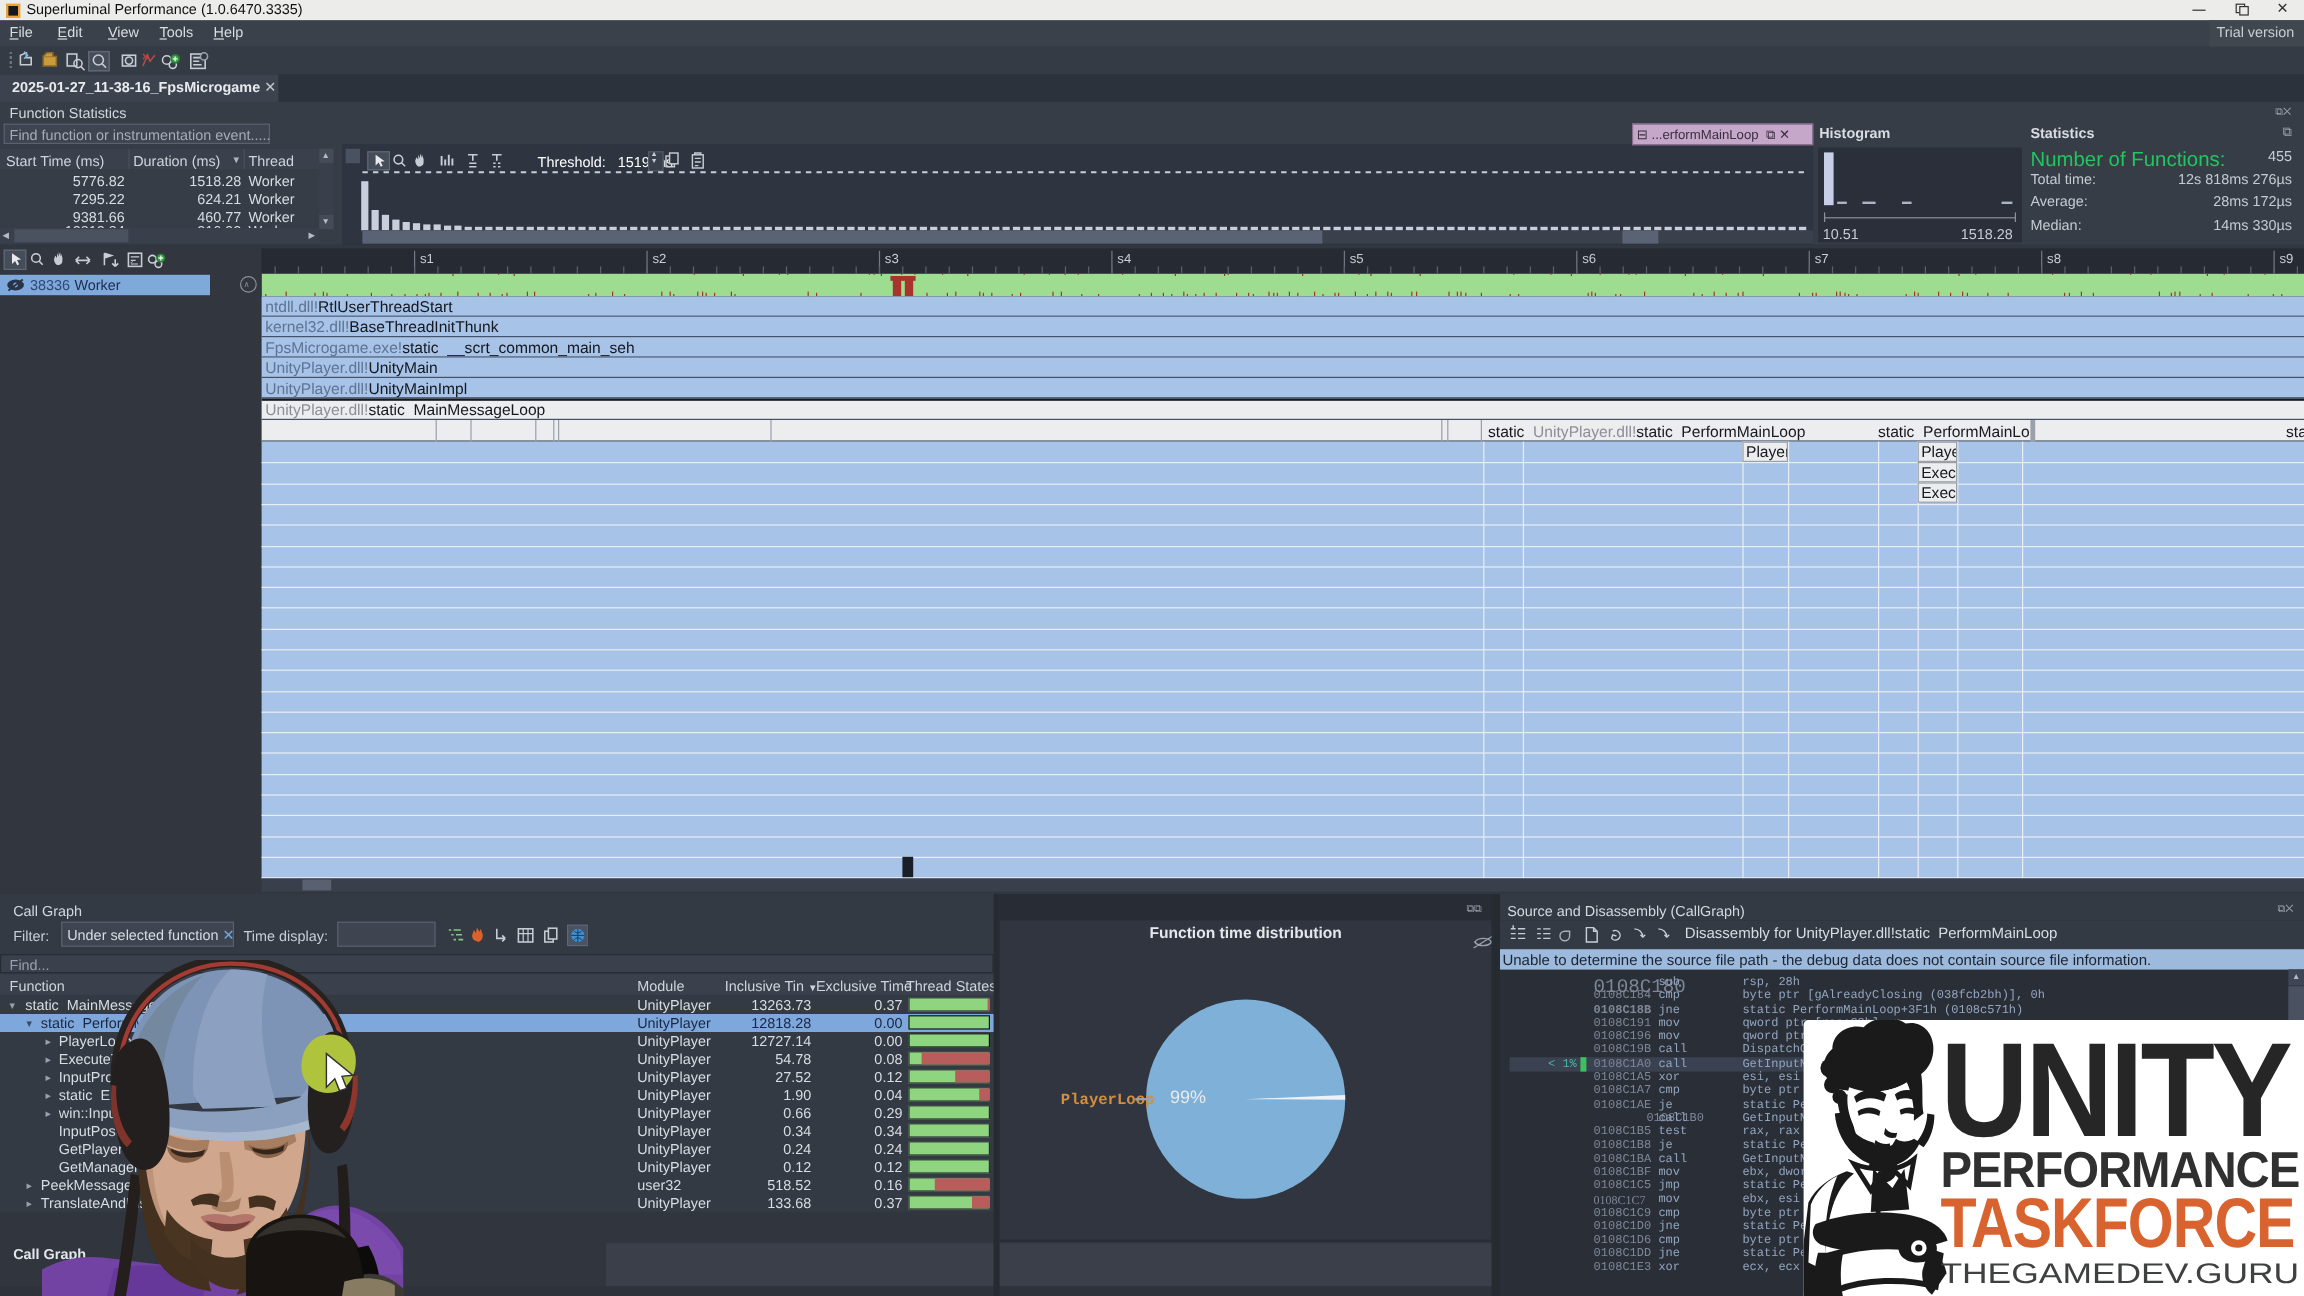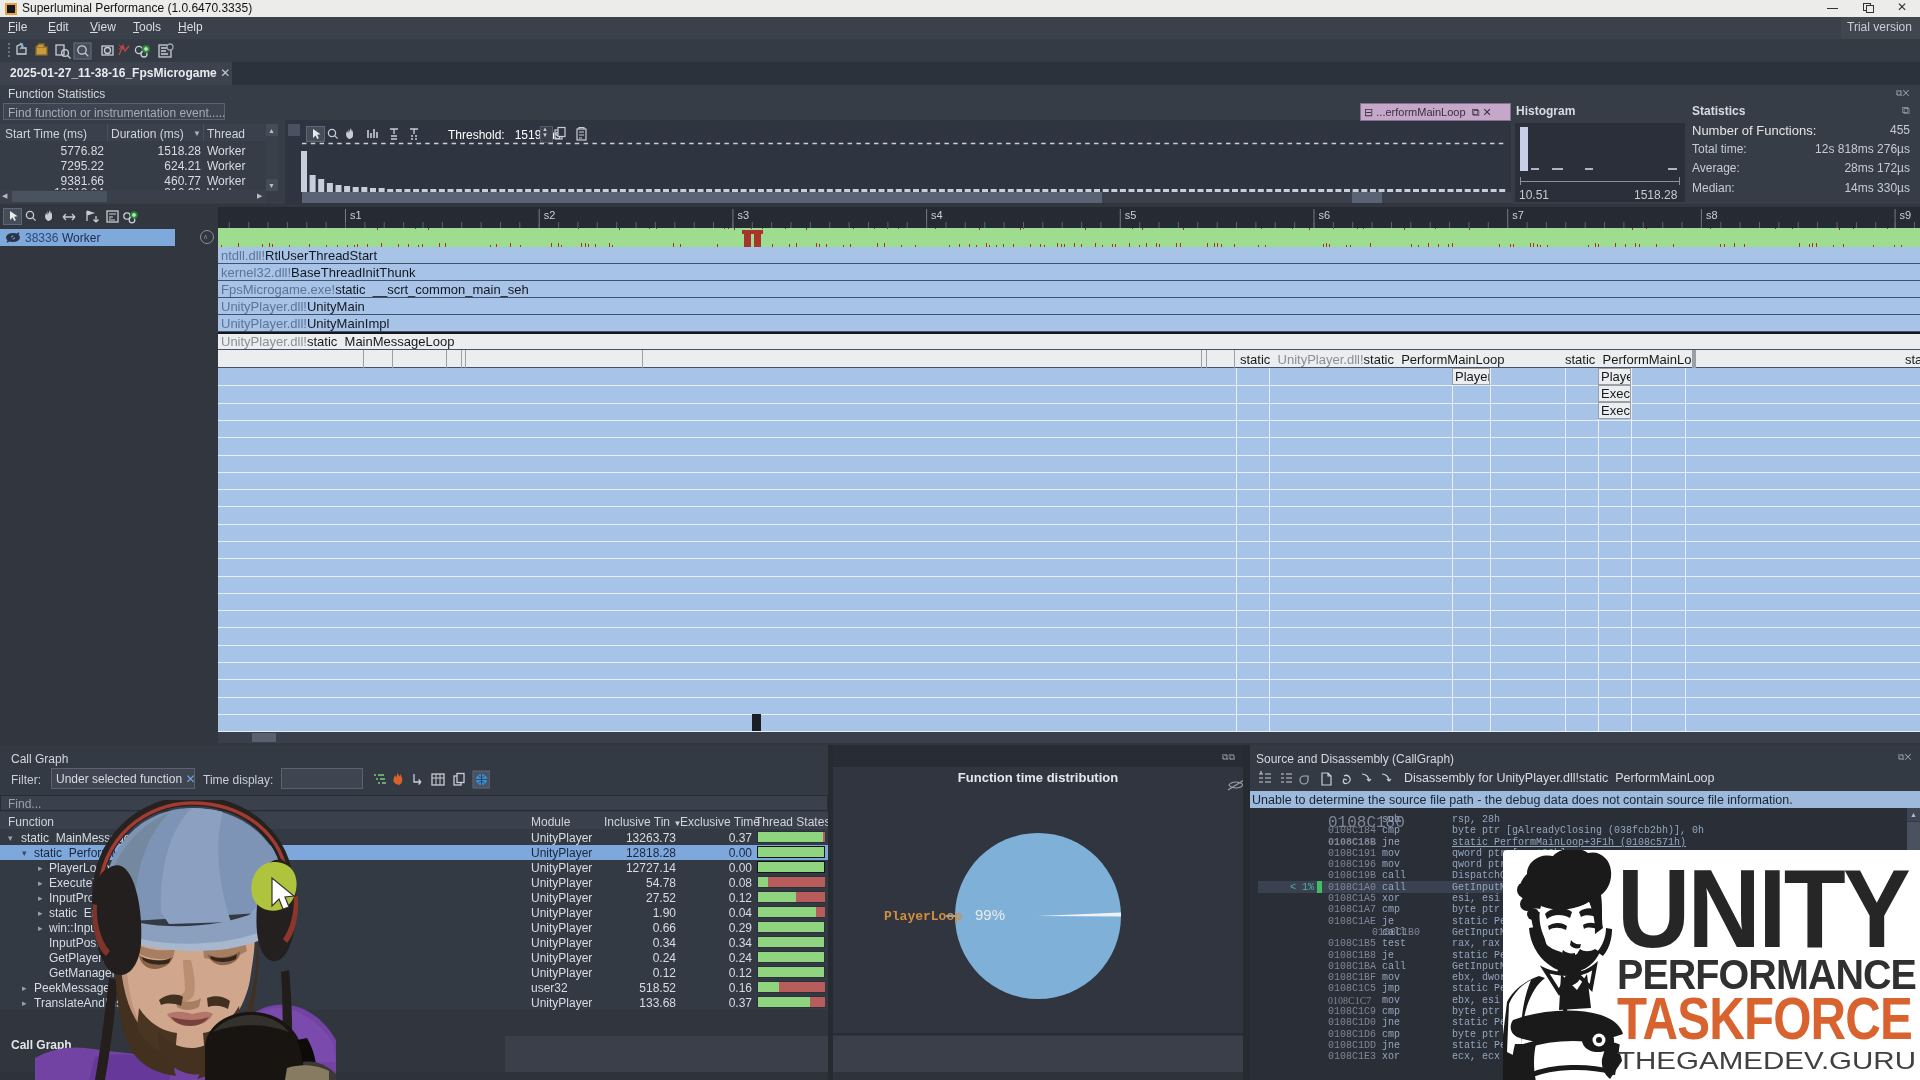--- a/index.html
+++ b/index.html
@@ -283,21 +283,21 @@
     <div class="abs" style="left:1552px;top:168px;width:11px;height:2px;background:#AEB4C8;"></div>
     <div class="abs" style="left:1585px;top:168px;width:8px;height:2px;background:#AEB4C8;"></div>
     <div class="abs" style="left:1668px;top:168px;width:9px;height:2px;background:#AEB4C8;"></div>
   <div class="abs" style="left:1520px;top:181px;width:160px;height:1px;background:#8A909C;"></div>
   <div class="abs" style="left:1520px;top:177px;width:1px;height:8px;background:#8A909C;"></div>
   <div class="abs" style="left:1679px;top:177px;width:1px;height:8px;background:#8A909C;"></div>
   <div class="abs txt" style="left:1519px;top:188px;font-size:12px;color:#C6CBD3;">10.51</div>
   <div class="abs txt" style="left:1634px;top:188px;font-size:12px;color:#C6CBD3;">1518.28</div>
 
   <div class="abs txt" style="left:1692px;top:104px;font-size:12px;font-weight:bold;color:#D8DCE2;">Statistics</div>
-  <div class="abs txt" style="left:1692px;top:123px;font-size:13px;color:#e5e5e5;">Number of Functions:</div>
+  <div class="abs txt" style="left:1692px;top:123px;font-size:17px;color:#22c55e;">Number of Functions:</div>
   <div class="abs txt" style="right:10px;top:123px;font-size:12px;color:#C6CBD3;">455</div>
   <div class="abs txt" style="left:1692px;top:142px;font-size:12px;color:#C6CBD3;">Total time:</div>
   <div class="abs txt" style="right:10px;top:142px;font-size:12px;color:#C6CBD3;">12s 818ms 276µs</div>
   <div class="abs txt" style="left:1692px;top:161px;font-size:12px;color:#C6CBD3;">Average:</div>
   <div class="abs txt" style="right:10px;top:161px;font-size:12px;color:#C6CBD3;">28ms 172µs</div>
   <div class="abs txt" style="left:1692px;top:181px;font-size:12px;color:#C6CBD3;">Median:</div>
   <div class="abs txt" style="right:10px;top:181px;font-size:12px;color:#C6CBD3;">14ms 330µs</div>
   <div class="abs txt" style="left:1896px;top:88px;font-size:9px;color:#9AA0AC;">⧉✕</div>
   <div class="abs txt" style="left:1902px;top:104px;font-size:11px;color:#9AA0AC;">⧉</div>
 
@@ -834,21 +834,21 @@
   <div class="abs" style="left:1250px;top:791px;width:670px;height:17px;background:#9DB9DC;"></div>
   <div class="abs txt" style="left:1252px;top:793px;font-size:12.5px;color:#1A2433;">Unable to determine the source file path - the debug data does not contain source file information.</div>
   <div class="abs txt" style="left:1328px;top:814px;font-family:'Liberation Mono',monospace;font-size:16px;color:#7E8797;">0108C180</div>
   <div class="abs txt" style="left:1382px;top:814px;font-family:'Liberation Mono',monospace;font-size:10px;color:#93A6BF;">sub</div>
   <div class="abs txt" style="left:1452px;top:814px;font-family:'Liberation Mono',monospace;font-size:10px;color:#93A6BF;">rsp, 28h</div>
   <div class="abs txt" style="left:1328px;top:825px;font-family:'Liberation Mono',monospace;font-size:10px;color:#7E8797;">0108C184</div>
   <div class="abs txt" style="left:1382px;top:825px;font-family:'Liberation Mono',monospace;font-size:10px;color:#93A6BF;">cmp</div>
   <div class="abs txt" style="left:1452px;top:825px;font-family:'Liberation Mono',monospace;font-size:10px;color:#93A6BF;">byte ptr [gAlreadyClosing (038fcb2bh)], 0h</div>
   <div class="abs txt" style="left:1328px;top:837px;font-family:'Liberation Mono',monospace;font-size:10px;color:#7E8797;font-weight:bold;">0108C18B</div>
   <div class="abs txt" style="left:1382px;top:837px;font-family:'Liberation Mono',monospace;font-size:10px;color:#93A6BF;">jne</div>
-  <div class="abs txt" style="left:1452px;top:837px;font-family:'Liberation Mono',monospace;font-size:10px;color:#93A6BF;text-decoration:underline;">static  PerformMainLoop+3F1h (0108c571h)</div>
+  <div class="abs txt" style="left:1452px;top:837px;font-family:'Liberation Mono',monospace;font-size:10px;color:#93A6BF;">static  PerformMainLoop+3F1h (0108c571h)</div>
   <div class="abs txt" style="left:1328px;top:848px;font-family:'Liberation Mono',monospace;font-size:10px;color:#7E8797;">0108C191</div>
   <div class="abs txt" style="left:1382px;top:848px;font-family:'Liberation Mono',monospace;font-size:10px;color:#93A6BF;">mov</div>
   <div class="abs txt" style="left:1452px;top:848px;font-family:'Liberation Mono',monospace;font-size:10px;color:#93A6BF;">qword ptr [rsp+38h], r</div>
   <div class="abs txt" style="left:1328px;top:859px;font-family:'Liberation Mono',monospace;font-size:10px;color:#7E8797;">0108C196</div>
   <div class="abs txt" style="left:1382px;top:859px;font-family:'Liberation Mono',monospace;font-size:10px;color:#93A6BF;">mov</div>
   <div class="abs txt" style="left:1452px;top:859px;font-family:'Liberation Mono',monospace;font-size:10px;color:#93A6BF;">qword ptr [rsp+30h]</div>
   <div class="abs txt" style="left:1328px;top:870px;font-family:'Liberation Mono',monospace;font-size:10px;color:#7E8797;">0108C19B</div>
   <div class="abs txt" style="left:1382px;top:870px;font-family:'Liberation Mono',monospace;font-size:10px;color:#93A6BF;">call</div>
   <div class="abs txt" style="left:1452px;top:870px;font-family:'Liberation Mono',monospace;font-size:10px;color:#93A6BF;">DispatchQueuedMa</div>
   <div class="abs" style="left:1258px;top:881px;width:650px;height:12px;background:#3A4150;"></div>

